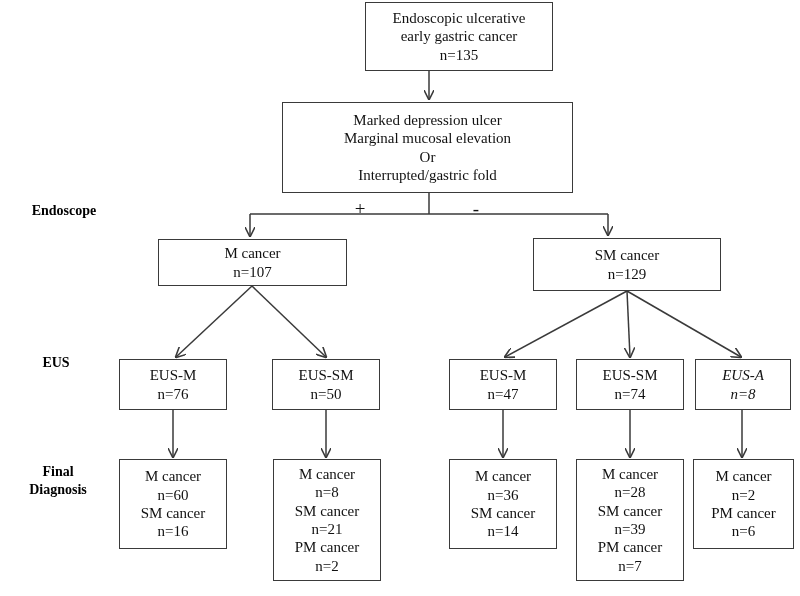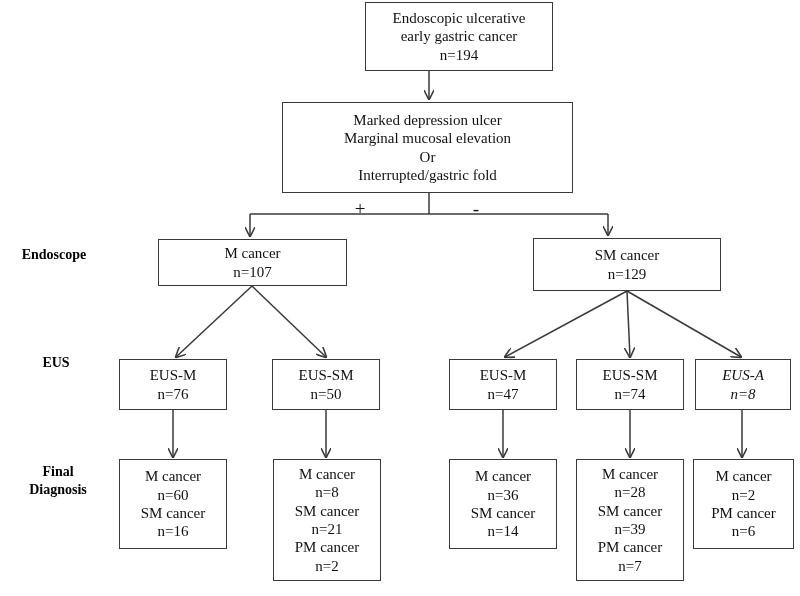--- a/index.html
+++ b/index.html
@@ -93,35 +93,35 @@
     <line x1="627" y1="291" x2="630" y2="357" marker-end="url(#arrow)"></line>
     <line x1="627" y1="291" x2="741" y2="357" marker-end="url(#arrow)"></line>
 
     <line x1="173" y1="410" x2="173" y2="457" marker-end="url(#arrow)"></line>
     <line x1="326" y1="410" x2="326" y2="457" marker-end="url(#arrow)"></line>
     <line x1="503" y1="410" x2="503" y2="457" marker-end="url(#arrow)"></line>
     <line x1="630" y1="410" x2="630" y2="457" marker-end="url(#arrow)"></line>
     <line x1="742" y1="410" x2="742" y2="457" marker-end="url(#arrow)"></line>
   </svg>
 
-  <div class="stage-label" style="left:0; top:202px; width:108px;margin-top:44px;">Endoscope</div>
+  <div class="stage-label" style="left:10px; top:202px; width:108px;">Endoscope</div>
 
   <div class="stage-label" style="left:2px; top:354px; width:108px;">EUS</div>
 
   <div class="stage-label" style="left:4px; top:463px; width:108px;">Final
 Diagnosis</div>
 
   <div class="sign" style="left:346px; top:198px; width:28px;">+</div>
 
   <div class="sign" style="left:462px; top:198px; width:28px;">-</div>
 
   <div class="box" style="left:333px; top:2px; width:188px; height:69px;margin-left:32px;">
     <span class="line">Endoscopic ulcerative</span>
     <span class="line">early gastric cancer</span>
-    <span class="line">n=194</span>
+    <span class="line">n=135</span>
   </div>
 
   <div class="box" style="left:282px; top:102px; width:291px; height:91px;">
     <span class="line">Marked depression ulcer</span>
     <span class="line">Marginal mucosal elevation</span>
     <span class="line">Or</span>
     <span class="line">Interrupted/gastric fold</span>
   </div>
 
   <div class="box" style="left:158px; top:239px; width:189px; height:47px;">

